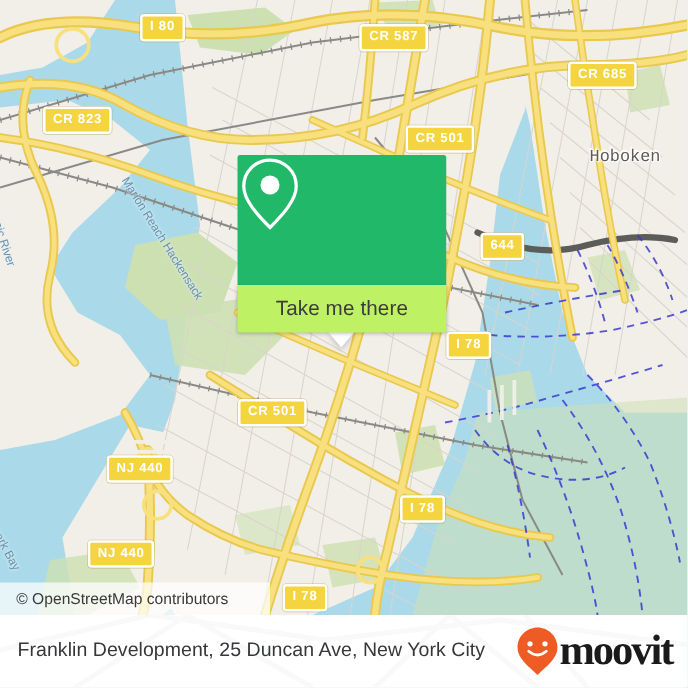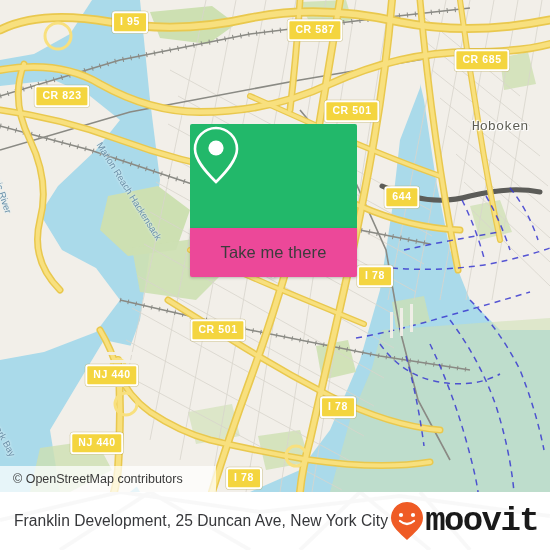--- a/index.html
+++ b/index.html
@@ -26,21 +26,21 @@
   .place{position:absolute;transform:translate(-50%,-50%);
          color:#5c5c52;font-size:13.5px;white-space:nowrap;
          text-shadow:0 0 3px #fff,0 0 3px #fff,0 0 2px #fff,1px 1px 0 #fff,-1px -1px 0 #fff;}
   .water-label{position:absolute;color:#6a90a8;font-size:9.5px;white-space:nowrap;
         text-shadow:0 0 3px #dff0f7,0 0 2px #dff0f7;}
 
   
   #callout{position:absolute;left:190px;top:124px;width:167px;}
   #callout-top{height:104px;background:#22b86a;border-radius:2px 2px 0 0;
                display:flex;align-items:center;justify-content:center;}
-  #callout-bottom{height:49px;background:#ec4899;
+  #callout-bottom{height:38px;background:#bef264;
                   display:flex;align-items:center;justify-content:center;
                   box-shadow:0 1px 3px rgba(0,0,0,.22);border-radius:0 0 2px 2px;
                   position:relative;z-index:2;}
   #callout-label{font-size:16.5px;color:#3c3c3c;letter-spacing:.1px;}
   #callout-tail{position:absolute;left:72px;top:141px;width:0;height:0;
                 border-left:11px solid transparent;border-right:11px solid transparent;
                 border-top:13px solid #ffffff;
                 filter:drop-shadow(0 2px 2px rgba(0,0,0,.18));z-index:1;}
 
   
@@ -53,21 +53,21 @@
   
   #bottombar{position:absolute;left:0;top:492px;width:550px;height:58px;
              background:#ffffff;overflow:hidden;
              display:flex;align-items:center;}
   #bottombar-watermark{position:absolute;left:0;top:-492px;width:550px;height:550px;
              opacity:.06;pointer-events:none;}
   #bottom-title{position:relative;margin-left:14px;font-size:15.6px;color:#36373a;
              white-space:nowrap;letter-spacing:.05px;}
   #moovit-logo{position:absolute;right:12px;top:9px;display:flex;align-items:center;}
   #moovit-word{font-size:34px;color:#1a1a1a;letter-spacing:-1.6px;line-height:1;
-             font-family:Liberation Mono, monospace;font-weight:600;
+             font-family:Liberation Serif, serif;font-weight:600;
              margin-left:1px;}
 </style>
 </head>
 <body>
 
 <div id="app">
 
   <div id="map">
 
     <svg width="550" height="492" viewBox="0 0 550 492">
@@ -233,21 +233,21 @@
         </g>
       </g>
     </svg>
 
     <div class="water-label" style="left:104px;top:140px;transform:rotate(58deg);transform-origin:left top;">Marion Reach Hackensack</div>
     <div class="water-label" style="left:-4px;top:156px;transform:rotate(72deg);transform-origin:left top;">Passaic River</div>
     <div class="water-label" style="left:-6px;top:408px;transform:rotate(62deg);transform-origin:left top;">Newark Bay</div>
 
     <div class="place" style="left:500px;top:126px;font-family:Liberation Mono, monospace;">Hoboken</div>
 
-    <div class="shield" style="left:130px;top:22px;">I 95</div>
+    <div class="shield" style="left:130px;top:22px;">I 80</div>
     <div class="shield" style="left:315px;top:30px;">CR 587</div>
     <div class="shield" style="left:462px;top:60px;margin-left:20px;">CR 685</div>
     <div class="shield" style="left:62px;top:96px;">CR 823</div>
     <div class="shield" style="left:352px;top:111px;">CR 501</div>
     <div class="shield" style="left:374px;top:197px;margin-left:28px;">644</div>
     <div class="shield" style="left:375px;top:276px;">I 78</div>
     <div class="shield" style="left:218px;top:330px;">CR 501</div>
     <div class="shield" style="left:112px;top:375px;">NJ 440</div>
     <div class="shield" style="left:338px;top:407px;">I 78</div>
     <div class="shield" style="left:97px;top:443px;">NJ 440</div>

